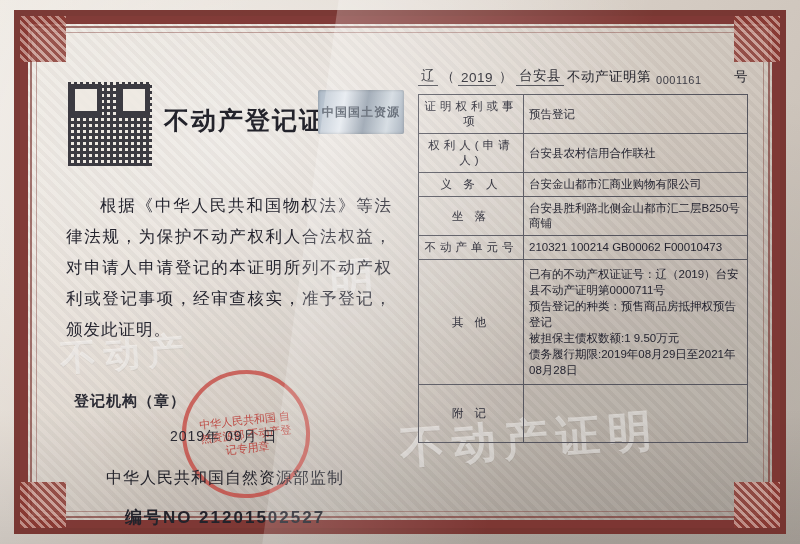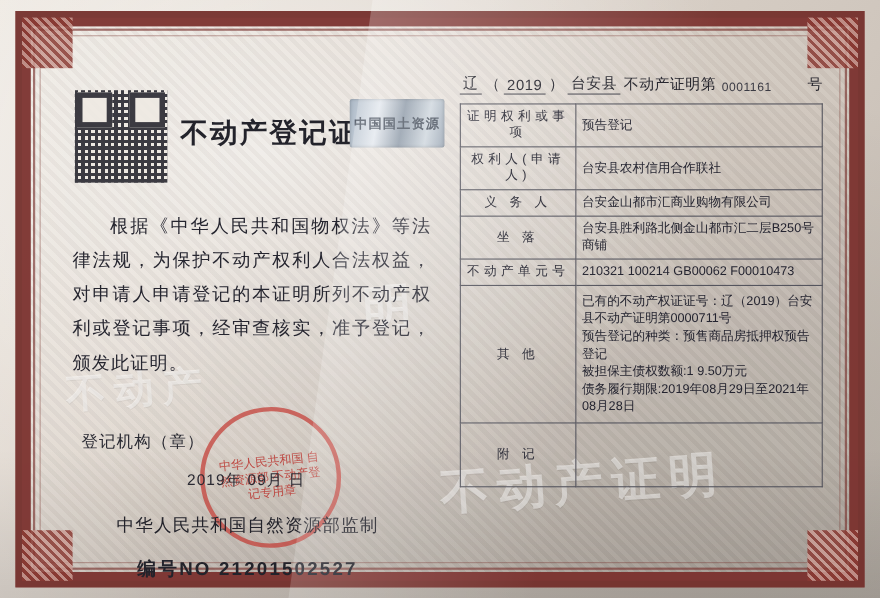--- a/index.html
+++ b/index.html
@@ -97,21 +97,21 @@
   .seal{
     position:absolute;left:122px;top:300px;width:120px;height:120px;
     border:4px solid rgba(196,60,52,.72);border-radius:50%;
     color:rgba(186,52,46,.85);
     display:flex;align-items:center;justify-content:center;
     transform:rotate(-6deg);
   }
   .seal span{font-size:11px;line-height:14px;text-align:center;width:96px;}
   .org-line{
     position:absolute;left:14px;top:322px;width:310px;
-    font-size:15px;letter-spacing:1px;color:#2a2a33;
+    font-size:15px;letter-spacing:1px;color:#2a2a33;font-weight:bold;
   }
   .date-line{
     position:absolute;left:110px;top:358px;width:220px;
     font-size:14px;letter-spacing:1px;color:#2a2a33;
   }
   .ministry{
     position:absolute;left:0px;top:398px;width:330px;text-align:center;
     font-size:16px;letter-spacing:1px;color:#23232b;
     font-family:"DejaVu Sans","Liberation Sans",sans-serif;
   }

